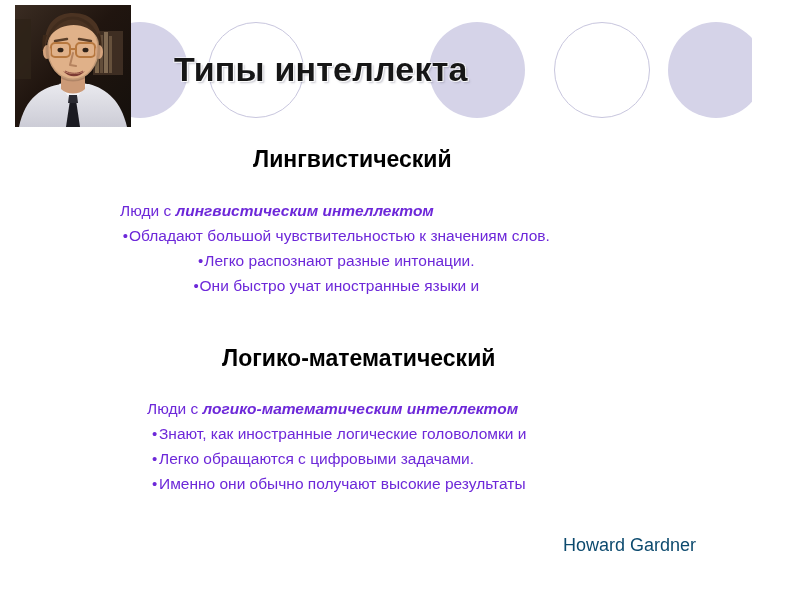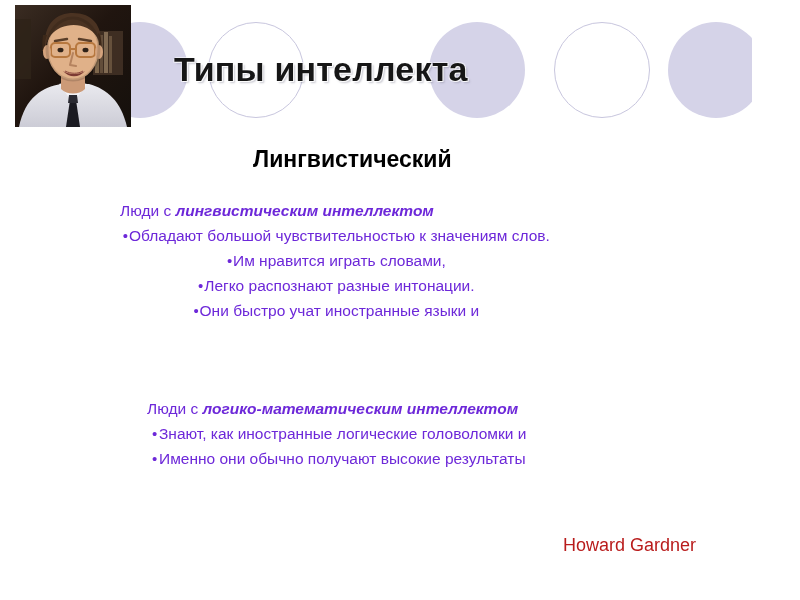--- a/index.html
+++ b/index.html
@@ -110,21 +110,21 @@
   #block-linguistic .bullet-line { margin-left: 2px; text-align: center; }
   #block-logical .bullet-line { margin-left: 5px; }
   .plain-line { display: block; }
 
   
   #attribution {
     position: absolute;
     left: 563px;
     top: 535px;
     font-size: 18px;
-    color: #b91c1c;
+    color: #0c4a6e;
     white-space: nowrap;
   }
 </style>
 </head>
 <body>
 
 <div id="slide">
 
   <div id="header-band">
     <div class="deco-circle filled" style="left:92px;  top:22px; width:96px; height:96px;"></div>
@@ -202,27 +202,28 @@
     </svg>
   </div>
 
   <div id="slide-title">Типы интеллекта</div>
 
   <div class="section-heading" id="heading-linguistic">Лингвистический</div>
 
   <div class="text-block" id="block-linguistic">
     <div class="lead-line"><span>Люди с </span><span class="emph">лингвистическим интеллектом</span></div>
     <div class="bullet-line"><span class="dot">•</span><span>Обладают большой чувствительностью к значениям слов.</span></div>
-    <div class="bullet-line"><span class="dot">•</span><span>Им нравится играть словами,</span></div>
     <div class="bullet-line"><span class="dot">•</span><span>Легко распознают разные интонации.</span></div>
     <div class="bullet-line"><span class="dot">•</span><span>Они быстро учат иностранные языки и</span></div>
   </div>
 
+  <div class="section-heading" id="heading-logical">Логико-математический</div>
 
   <div class="text-block" id="block-logical">
     <div class="lead-line"><span>Люди с </span><span class="emph">логико-математическим интеллектом</span></div>
     <div class="bullet-line"><span class="dot">•</span><span>Знают, как иностранные логические головоломки и</span></div>
+    <div class="bullet-line"><span class="dot">•</span><span>Легко обращаются с цифровыми задачами.</span></div>
     <div class="bullet-line"><span class="dot">•</span><span>Именно они обычно получают высокие результаты</span></div>
   </div>
 
   <div id="attribution">Howard Gardner</div>
 
 </div>
 
 </body></html>

